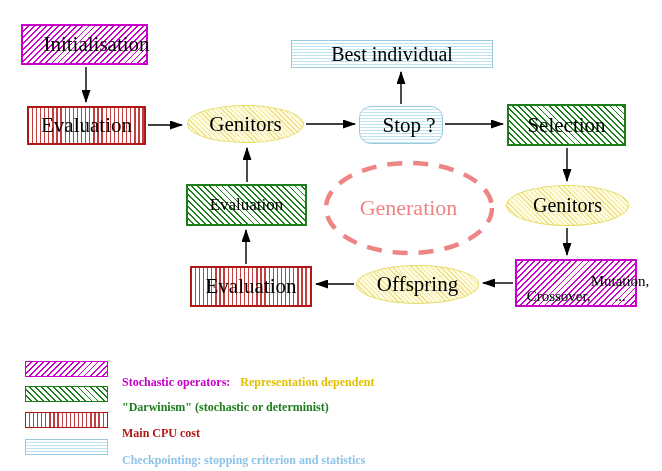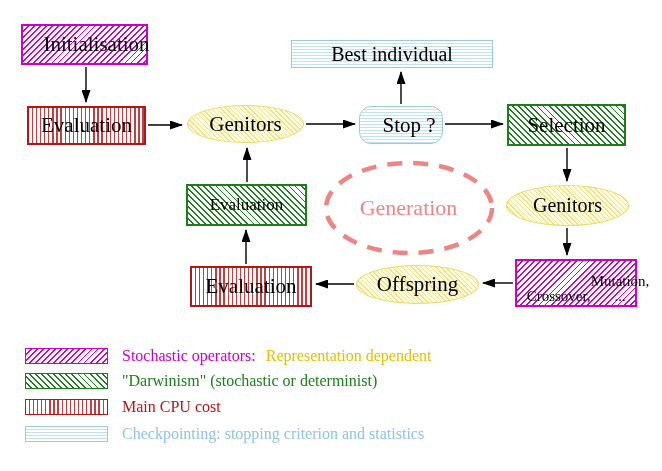--- a/index.html
+++ b/index.html
@@ -45,21 +45,21 @@
     position:absolute; left:325px; top:162px; width:167px; height:92px;
     display:flex; align-items:center; justify-content:center;
     color:var(--salmon,#EE8585); font-size:22px;
   }
   .overlay{position:absolute; left:0; top:0; width:662px; height:471px; pointer-events:none;}
   .legend-row{position:absolute; left:25px; display:flex; align-items:center;}
   .swatch{width:83px; height:16px; box-sizing:border-box; flex:0 0 auto;}
   .swatch.hatch-magenta,.swatch.hatch-green{border-width:1.5px;}
   .swatch.stripes-red{border-width:1.5px;}
   .swatch.stripes-cyan{border-width:1px;}
-  .legend-text{margin-left:14px; font-size:16px; font-weight:normal; white-space:nowrap;}
+  .legend-text{margin-left:14px; font-size:12px; font-weight:bold; white-space:nowrap;margin-top:28px;}
   .t-magenta{color:var(--magenta,#C800C8);}
   .t-gold{color:var(--gold-text,#E3C000); margin-left:10px;}
   .t-green{color:var(--green,#1B7E1B);}
   .t-red{color:var(--red,#B01818);}
   .t-cyan{color:var(--cyan-text,#8FC3E8);}
 </style>
 </head>
 <body>
 
 <div class="canvas">

